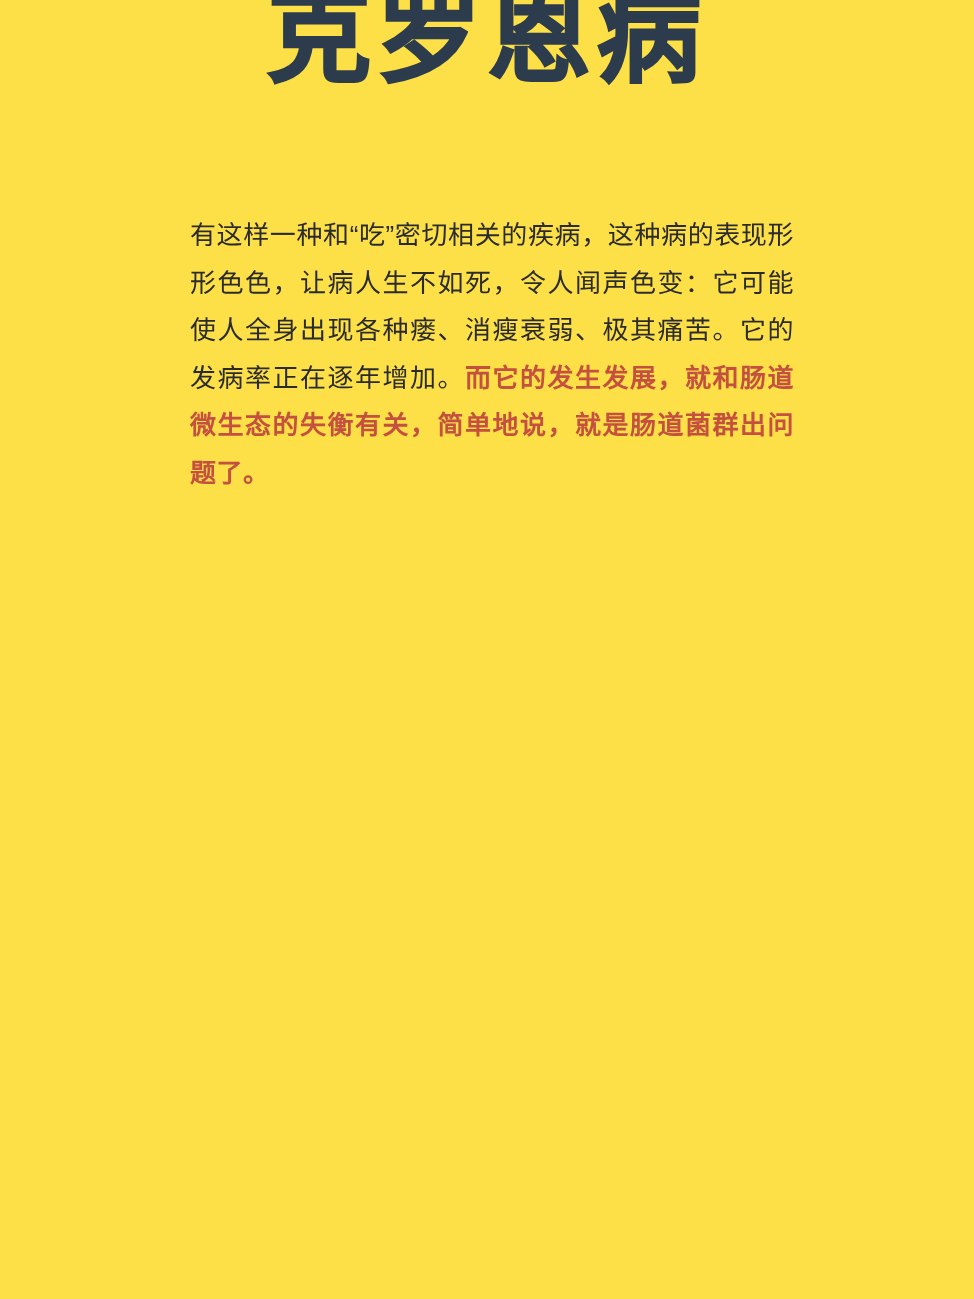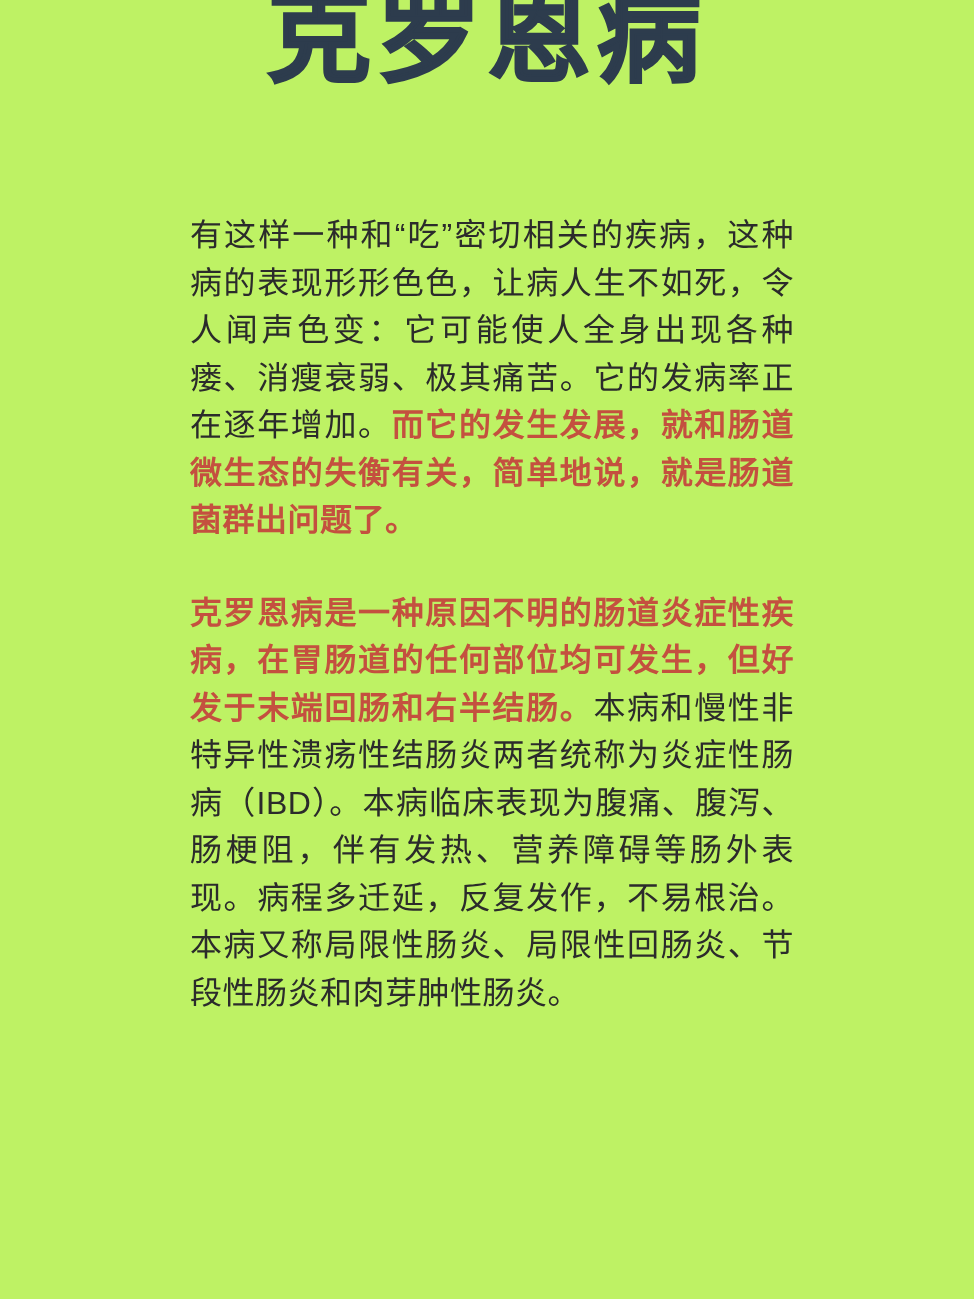--- a/index.html
+++ b/index.html
@@ -13,21 +13,21 @@
     background: #ffffff;
     font-family: "Liberation Sans", "DejaVu Sans", sans-serif;
     overflow: hidden;
     position: relative;
   }
 
   .page {
     position: relative;
     width: 974px;
     height: 1299px;
-    background: #bef264;
+    background: #fde047;
     box-sizing: border-box;
   }
 
   
   .title-band {
     position: absolute;
     left: 0;
     top: 0;
     width: 974px;
     height: 110px;
@@ -52,21 +52,21 @@
   
   .article {
     position: absolute;
     left: 190px;
     top: 212px;
     width: 604px;
   }
 
   .para {
     margin: 0 0 45px 0;
-    font-size: 32px;
+    font-size: 26px;
     line-height: 47.5px;
     color: #2b2b2b;
     text-align: justify;
     text-justify: inter-ideograph;
     letter-spacing: 0.5px;
     font-weight: normal;
     word-break: break-all;
   }
   .para:last-child {
     margin-bottom: 0;
@@ -86,18 +86,15 @@
     <div class="title-text">克罗恩病</div>
   </div>
 
   <div class="article">
 
     <p class="para">
       <span>有这样一种和“吃”密切相关的疾病，这种病的表现形形色色，让病人生不如死，令人闻声色变：它可能使人全身出现各种瘘、消瘦衰弱、极其痛苦。它的发病率正在逐年增加。</span><span class="hl">而它的发生发展，就和肠道微生态的失衡有关，简单地说，就是肠道菌群出问题了。</span>
     </p>
 
 
-    <p class="para">
-      <span class="hl">克罗恩病是一种原因不明的肠道炎症性疾病，在胃肠道的任何部位均可发生，但好发于末端回肠和右半结肠。</span><span>本病和慢性非特异性溃疡性结肠炎两者统称为炎症性肠病（IBD）。本病临床表现为腹痛、腹泻、肠梗阻，伴有发热、营养障碍等肠外表现。病程多迁延，反复发作，不易根治。本病又称局限性肠炎、局限性回肠炎、节段性肠炎和肉芽肿性肠炎。</span>
-    </p>
 
   </div>
 </div>
 
 </body></html>

